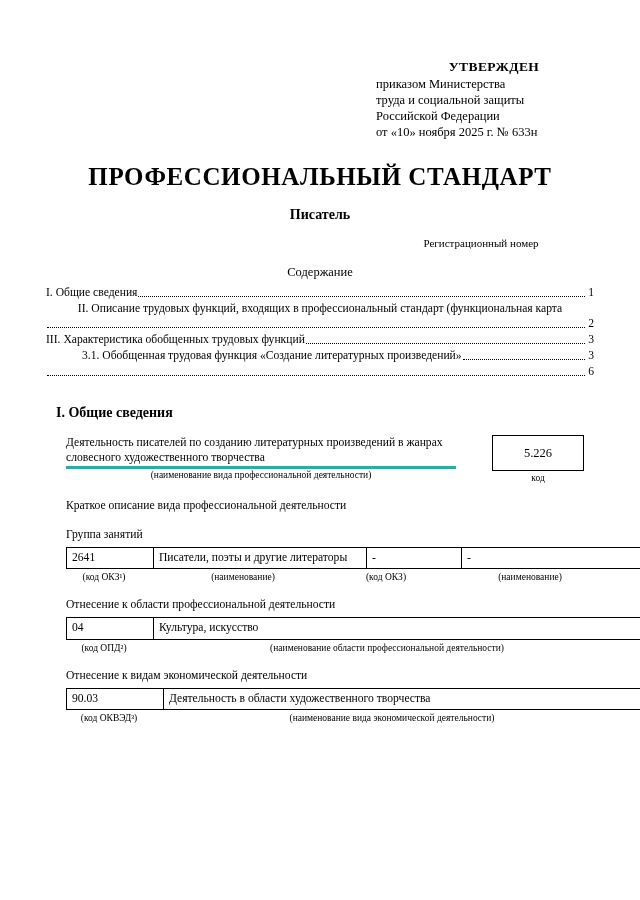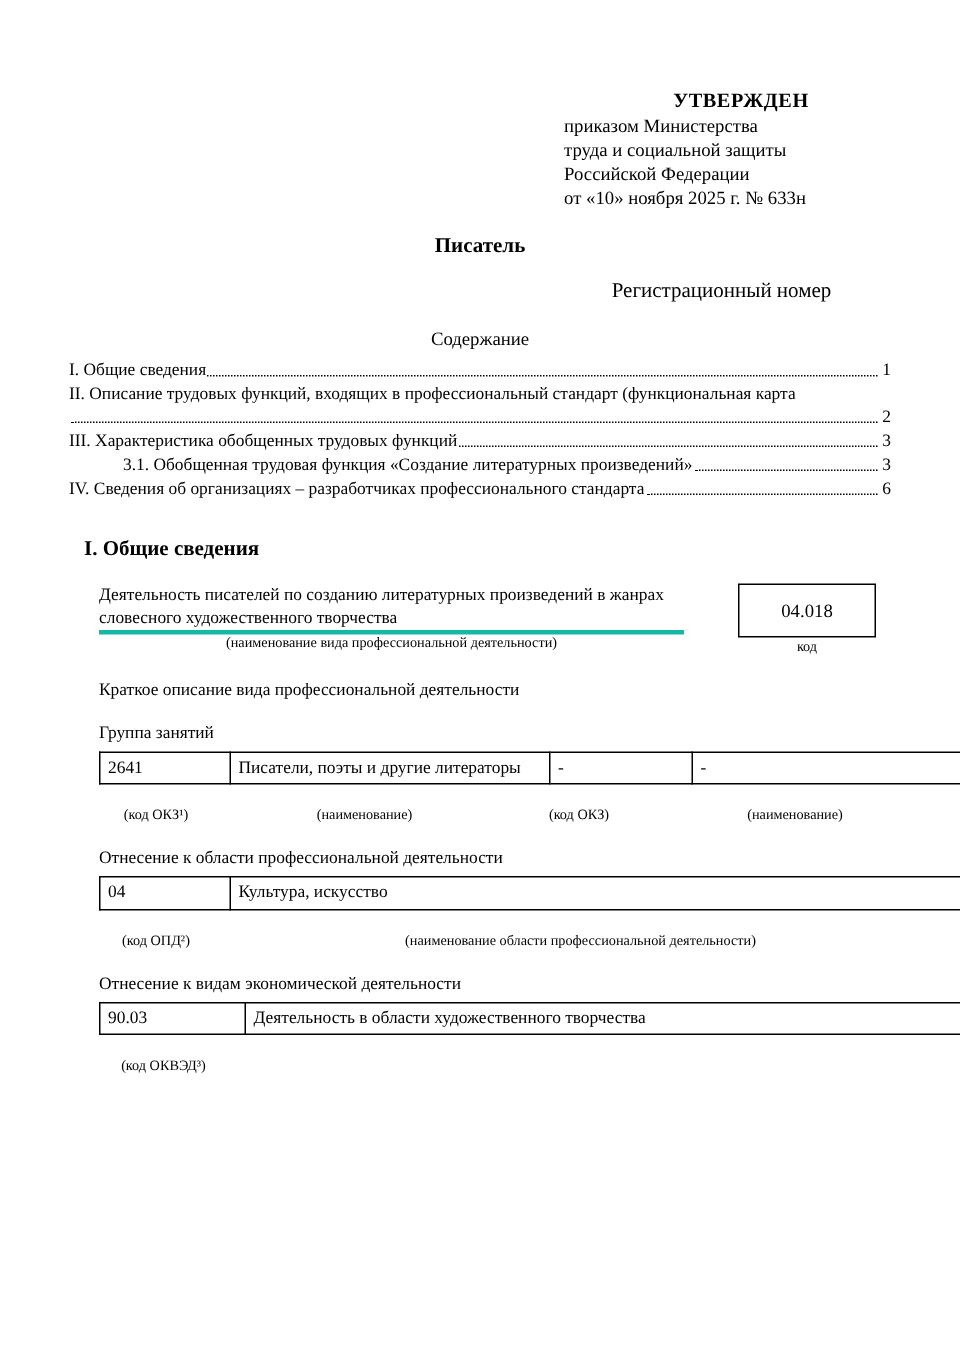--- a/index.html
+++ b/index.html
@@ -62,21 +62,21 @@
   }
   .reg-box {
     border: 1px solid #000;
     height: 18px;
     line-height: 18px;
     text-align: center;
     font-size: 12.5px;
   }
   .reg-caption {
     text-align: center;
-    font-size: 14px;
+    font-size: 11px;
     margin-top: 1px;
   }
 
   
   .contents-title {
     text-align: center;
     font-size: 12.5px;
     margin-top: 16px;
     margin-bottom: 5px;
   }
@@ -94,20 +94,21 @@
     border-bottom: 1px dotted #000;
     margin: 0 1px 3px 1px;
     min-width: 6px;
     height: 1px;
   }
   .toc-page { white-space: nowrap; padding-left: 2px; }
   .toc-block-two {
     font-size: 11.6px;
     line-height: 1.30;
     margin-bottom: 1px;
+    text-align: center;
   }
   .toc-block-two .l2 { display: flex; align-items: flex-end; }
 
   
   .section-heading {
     font-size: 14px;
     font-weight: bold;
     margin-top: 26px;
     margin-bottom: 14px;
     padding-left: 10px;
@@ -176,21 +177,21 @@
     font-size: 11.6px;
     padding: 3px 5px;
     vertical-align: top;
     line-height: 1.25;
   }
   .cap-row {
     margin-left: 20px;
     width: 566px;
     display: flex;
     font-size: 9.5px;
-    margin-top: 16px;
+    margin-top: 3px;
   }
   .cap-row div { text-align: center; }
 
   
   .c-occ-1 { width: 76px; }
   .c-occ-2 { width: 202px; }
   .c-occ-3 { width: 84px; }
   .c-occ-4 { width: 204px; }
 
   .c-area-1 { width: 76px; }
@@ -205,20 +206,21 @@
 <div class="page">
 
   <div class="approval">
     <div class="line1">УТВЕРЖДЕН</div>
     <div class="ln">приказом Министерства</div>
     <div class="ln">труда и социальной защиты</div>
     <div class="ln">Российской Федерации</div>
     <div class="ln">от «10» ноября 2025 г. № 633н</div>
   </div>
 
+  <div class="doc-title">ПРОФЕССИОНАЛЬНЫЙ СТАНДАРТ</div>
   <div class="doc-subtitle">Писатель</div>
 
   <div class="reg-wrap">
     <div class="reg-caption">Регистрационный номер</div>
   </div>
 
   <div class="contents-title">Содержание</div>
 
   <div class="toc-row">
     <span class="toc-text">I. Общие сведения</span>
@@ -240,34 +242,33 @@
     <span class="toc-page">3</span>
   </div>
 
   <div class="toc-row indent">
     <span class="toc-text">3.1. Обобщенная трудовая функция «Создание литературных произведений»</span>
     <span class="toc-dots"></span>
     <span class="toc-page">3</span>
   </div>
 
   <div class="toc-row">
-    <span class="toc-text">IV. Сведения об организациях – разработчиках профессионального стандарта</span>
     <span class="toc-dots"></span>
     <span class="toc-page">6</span>
   </div>
 
   <div class="section-heading">I. Общие сведения</div>
 
   <div class="act-row">
     <div class="act-left">
       <div class="act-text">Деятельность писателей по созданию литературных произведений в жанрах словесного художественного творчества</div>
       <div class="act-caption">(наименование вида профессиональной деятельности)</div>
     </div>
     <div class="code-box-wrap">
-      <div class="code-box">04.018</div>
+      <div class="code-box">5.226</div>
       <div class="code-caption">код</div>
     </div>
   </div>
 
   <div class="field-label">Краткое описание вида профессиональной деятельности</div>
 
   <div class="field-label">Группа занятий</div>
   <table class="grid">
     <tbody>
         <tr>
@@ -303,15 +304,16 @@
   <table class="grid">
     <tbody>
         <tr>
       <td class="c-econ-1">90.03</td>
       <td class="c-econ-2">Деятельность в области художественного творчества</td>
     </tr>
   </tbody>
     </table>
   <div class="cap-row">
     <div style="width:86px">(код ОКВЭД³)</div>
+    <div style="width:480px">(наименование вида экономической деятельности)</div>
   </div>
 
 </div>
 
 </body></html>

